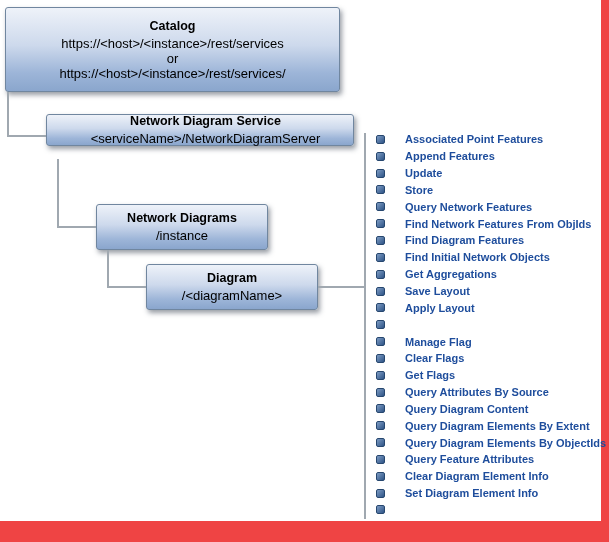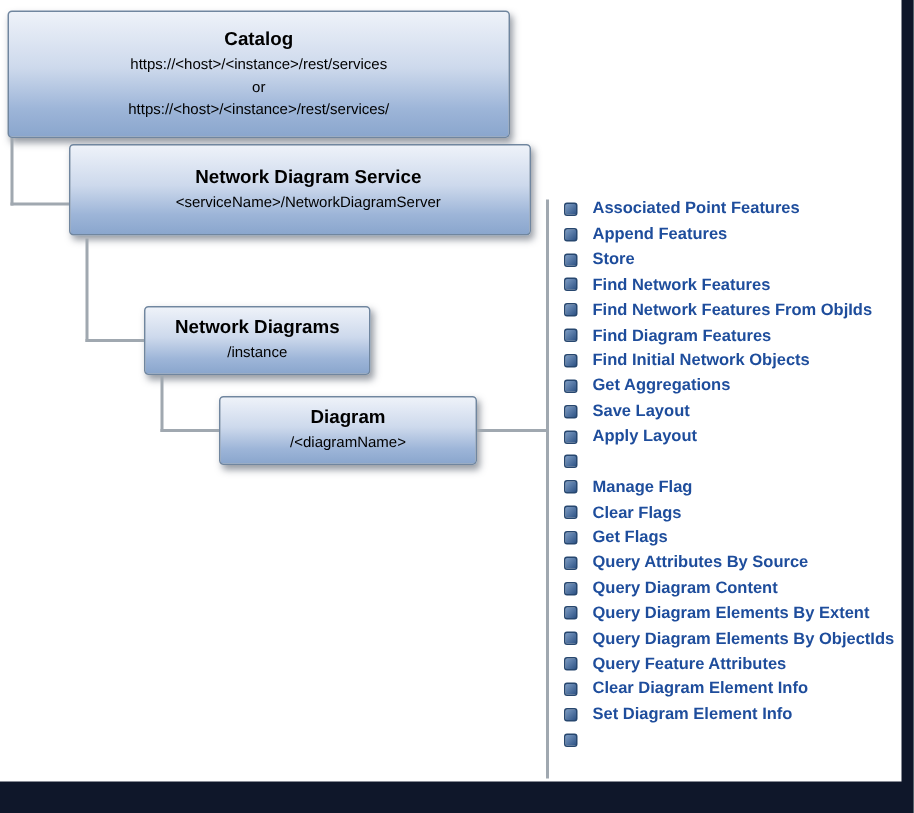--- a/index.html
+++ b/index.html
@@ -1,21 +1,21 @@
 <!DOCTYPE html>
 <html><head>
 <meta charset="utf-8">
 <style>
   * { margin: 0; padding: 0; box-sizing: border-box; }
   html, body { background: #49565f; }
   .stage {
     position: relative;
     width: 609px;
     height: 542px;
-    background: #0f172a;
+    background: #ef4444;
     overflow: hidden;
     font-family: "Liberation Sans", sans-serif;
   }
   .canvas {
     position: absolute;
     left: 0; top: 0;
     width: 601px; height: 521px;
     background: #ffffff;
   }
   .node {
@@ -31,38 +31,38 @@
     text-align: center;
   }
   .node-title {
     font-size: 12.5px;
     font-weight: bold;
     color: #000000;
     margin-bottom: 3px;
     white-space: nowrap;
   }
   .node-line {
-    font-size: 10px;
+    font-size: 13px;
     color: #000000;
     line-height: 15px;
     white-space: nowrap;
   }
   .conn {
     position: absolute;
     background: #a0a8b0;
   }
   .ops {
     position: absolute;
     left: 376px;
     top: 131px;
   }
   .op {
     display: flex;
     align-items: center;
-    gap: 10px;
+    gap: 20px;
     height: 16.85px;
     cursor: pointer;
   }
   .op-icon {
     width: 9px;
     height: 9px;
     border-radius: 2px;
     background: linear-gradient(135deg, #7d9cc4, #2e5385);
     border: 1px solid #27476f;
     flex: 0 0 auto;
@@ -80,26 +80,26 @@
 <div class="stage">
   <div class="canvas">
 
     <div class="node" style="left:5px; top:7px; width:335px; height:85px;">
       <div class="node-title">Catalog</div>
       <div class="node-line">https://&lt;host&gt;/&lt;instance&gt;/rest/services</div>
       <div class="node-line">or</div>
       <div class="node-line">https://&lt;host&gt;/&lt;instance&gt;/rest/services/</div>
     </div>
 
-    <div class="node" style="left:46px; top:96px; width:308px; height:61px;padding-left:11px;">
+    <div class="node" style="left:46px; top:114px; width:308px; height:32px;padding-left:11px;">
       <div class="node-title">Network Diagram Service</div>
       <div class="node-line">&lt;serviceName&gt;/NetworkDiagramServer</div>
     </div>
 
-    <div class="node" style="left:96px; top:204px; width:151px; height:46px;">
+    <div class="node" style="left:96px; top:204px; width:172px; height:46px;">
       <div class="node-title">Network Diagrams</div>
       <div class="node-line">/instance</div>
     </div>
 
     <div class="node" style="left:146px; top:264px; width:172px; height:46px;">
       <div class="node-title">Diagram</div>
       <div class="node-line">/&lt;diagramName&gt;</div>
     </div>
 
     <div class="conn" style="left:7px; top:92px; width:2px; height:45px;"></div>
@@ -118,25 +118,29 @@
       <div class="op">
         <span class="op-icon"></span>
         <span class="op-label">Associated Point Features</span>
       </div>
       <div class="op">
         <span class="op-icon"></span>
         <span class="op-label">Append Features</span>
       </div>
       <div class="op">
         <span class="op-icon"></span>
+        <span class="op-label">Update</span>
+      </div>
+      <div class="op">
+        <span class="op-icon"></span>
         <span class="op-label">Store</span>
       </div>
       <div class="op">
         <span class="op-icon"></span>
-        <span class="op-label">Find Network Features</span>
+        <span class="op-label">Query Network Features</span>
       </div>
       <div class="op">
         <span class="op-icon"></span>
         <span class="op-label">Find Network Features From ObjIds</span>
       </div>
       <div class="op">
         <span class="op-icon"></span>
         <span class="op-label">Find Diagram Features</span>
       </div>
       <div class="op">

